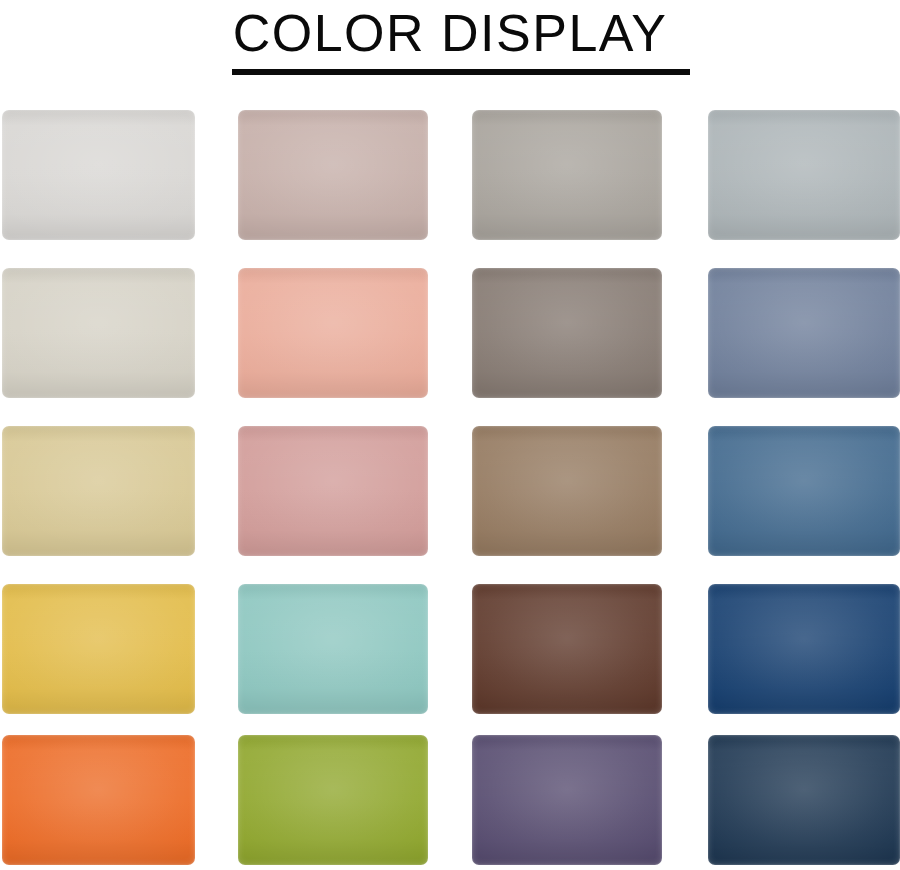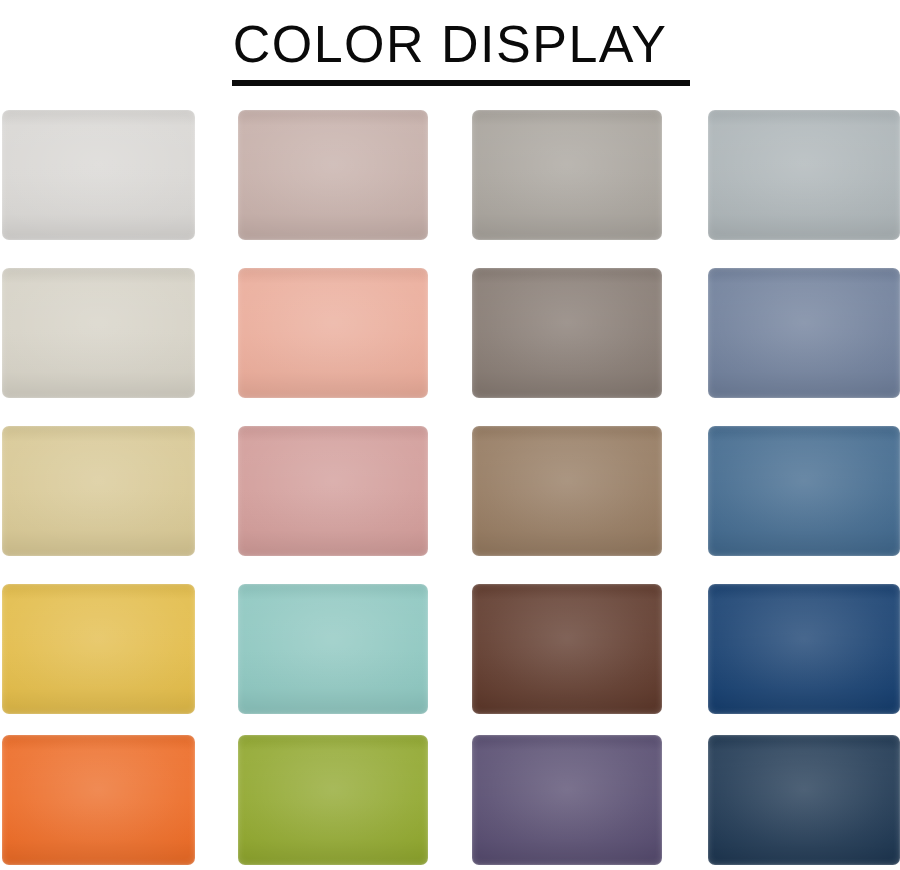--- a/index.html
+++ b/index.html
@@ -13,21 +13,21 @@
     position: relative;
     overflow: hidden;
     font-family: "Liberation Sans", sans-serif;
     -webkit-font-smoothing: antialiased;
   }
 
   
   #header {
     position: absolute;
     left: 0;
-    top: 17px;
+    top: 6px;
     width: 900px;
     height: 96px;
   }
   #title {
     position: absolute;
     left: 0;
     top: -4px;
     width: 900px;
     text-align: center;
     font-family: "Liberation Sans", sans-serif;

